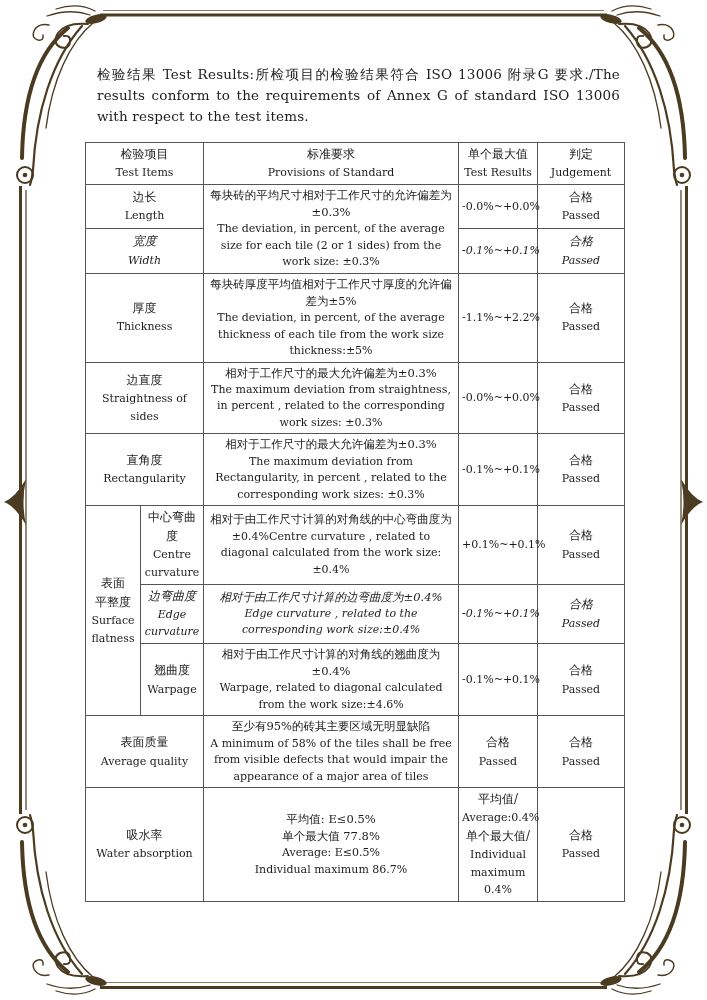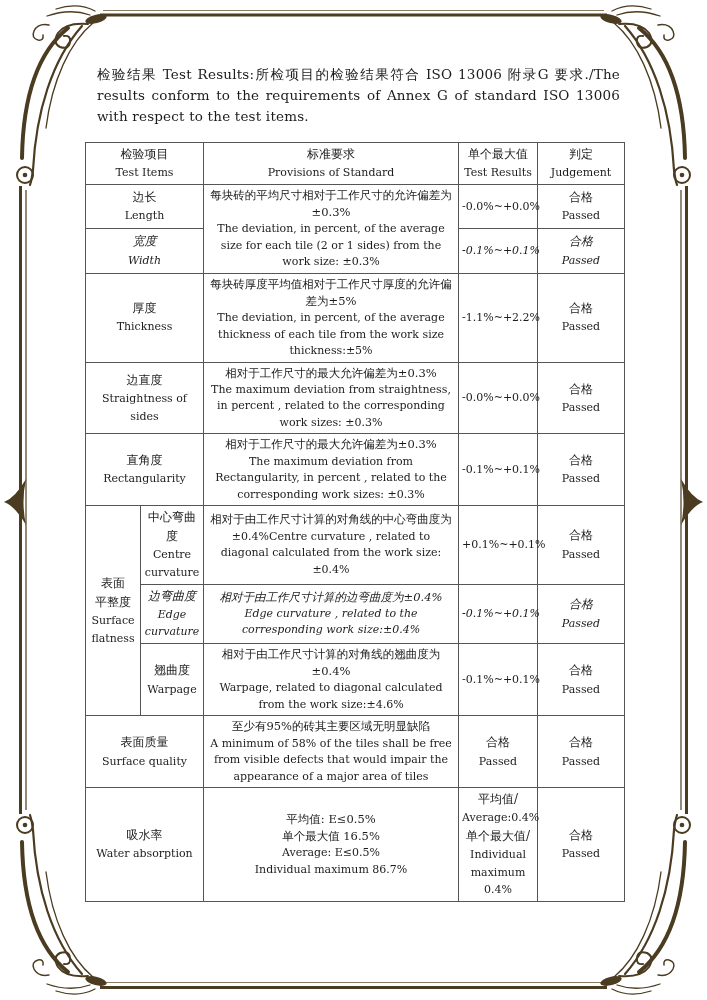--- a/index.html
+++ b/index.html
@@ -252,21 +252,21 @@
             <div class="ln">-0.1%~+0.1%</div>
           </td>
           <td class="c-judgement">
             <div class="ln zh">合格</div>
             <div class="ln">Passed</div>
           </td>
         </tr>
         <tr>
           <td colspan="2" class="c-item">
             <div class="ln zh">表面质量</div>
-            <div class="ln">Surface quality</div>
+            <div class="ln">Average quality</div>
           </td>
           <td class="c-provision">
             <div class="ln zh">至少有95%的砖其主要区域无明显缺陷</div>
             <div class="ln">A minimum of 58% of the tiles shall be free from visible defects that would impair the appearance of a major area of tiles</div>
           </td>
           <td class="c-result">
             <div class="ln zh">合格</div>
             <div class="ln">Passed</div>
           </td>
           <td class="c-judgement">
@@ -274,21 +274,21 @@
             <div class="ln">Passed</div>
           </td>
         </tr>
         <tr>
           <td colspan="2" class="c-item">
             <div class="ln zh">吸水率</div>
             <div class="ln">Water absorption</div>
           </td>
           <td class="c-provision">
             <div class="ln zh">平均值: E≤0.5%</div>
-            <div class="ln zh">单个最大值 16.5%</div>
+            <div class="ln zh">单个最大值 77.8%</div>
             <div class="ln">Average: E≤0.5%</div>
             <div class="ln">Individual maximum 86.7%</div>
           </td>
           <td class="c-result">
             <div class="ln zh">平均值/</div>
             <div class="ln">Average:0.4%</div>
             <div class="ln zh">单个最大值/</div>
             <div class="ln">Individual maximum 0.4%</div>
           </td>
           <td class="c-judgement">

